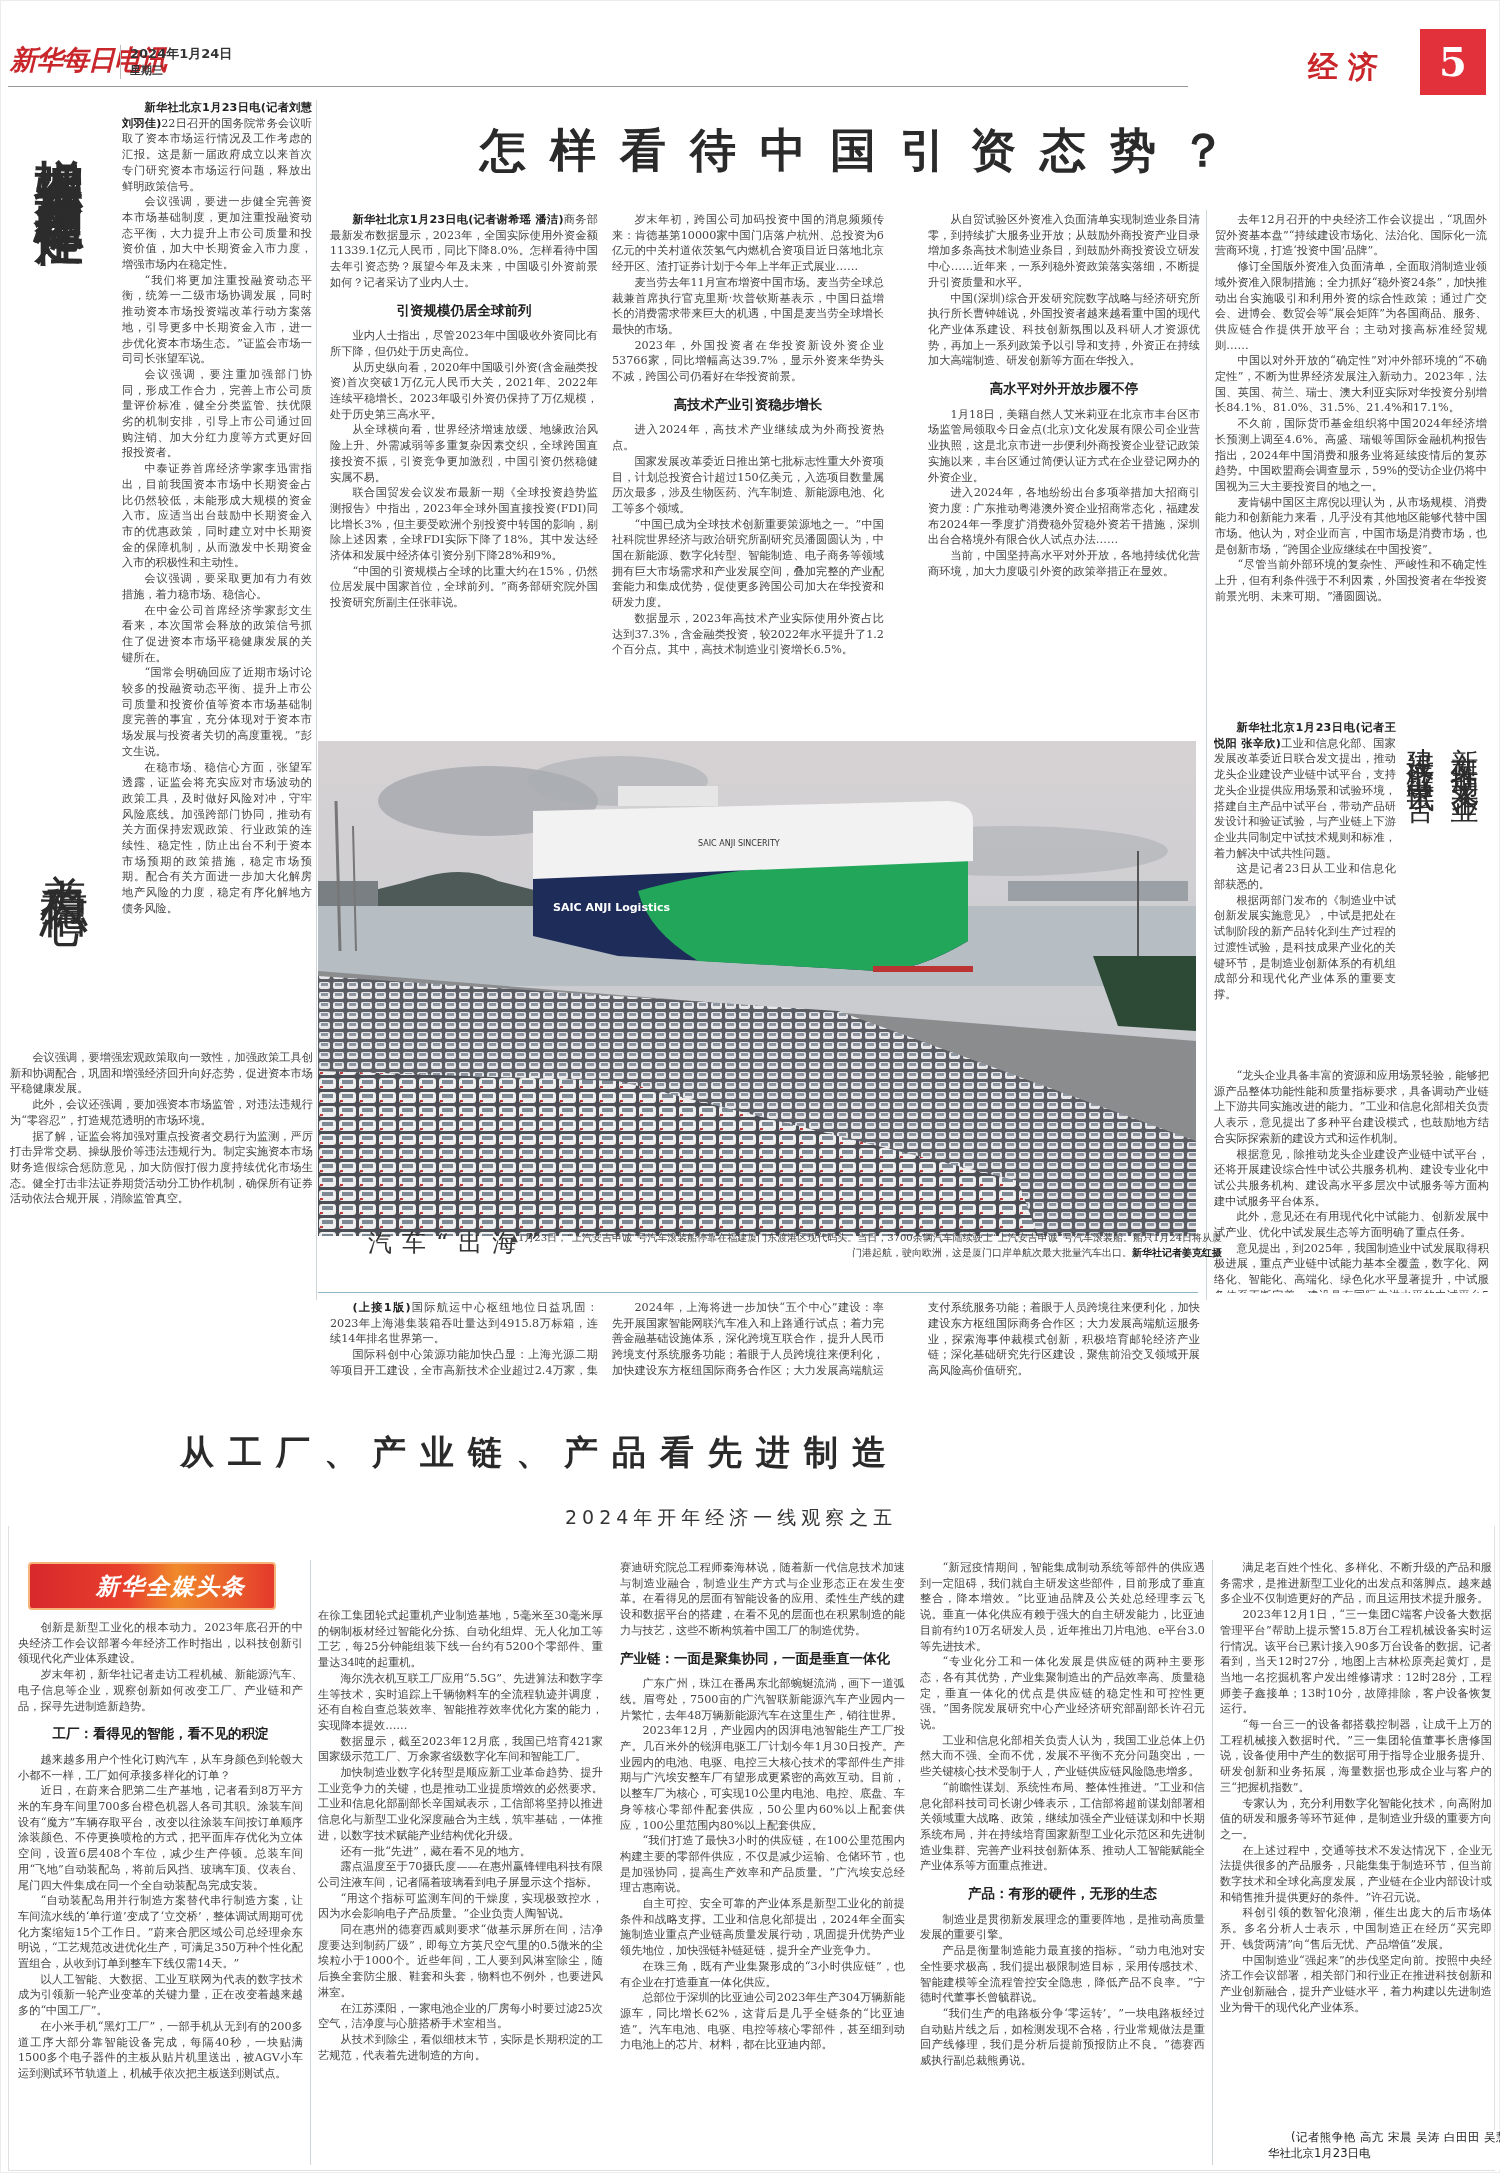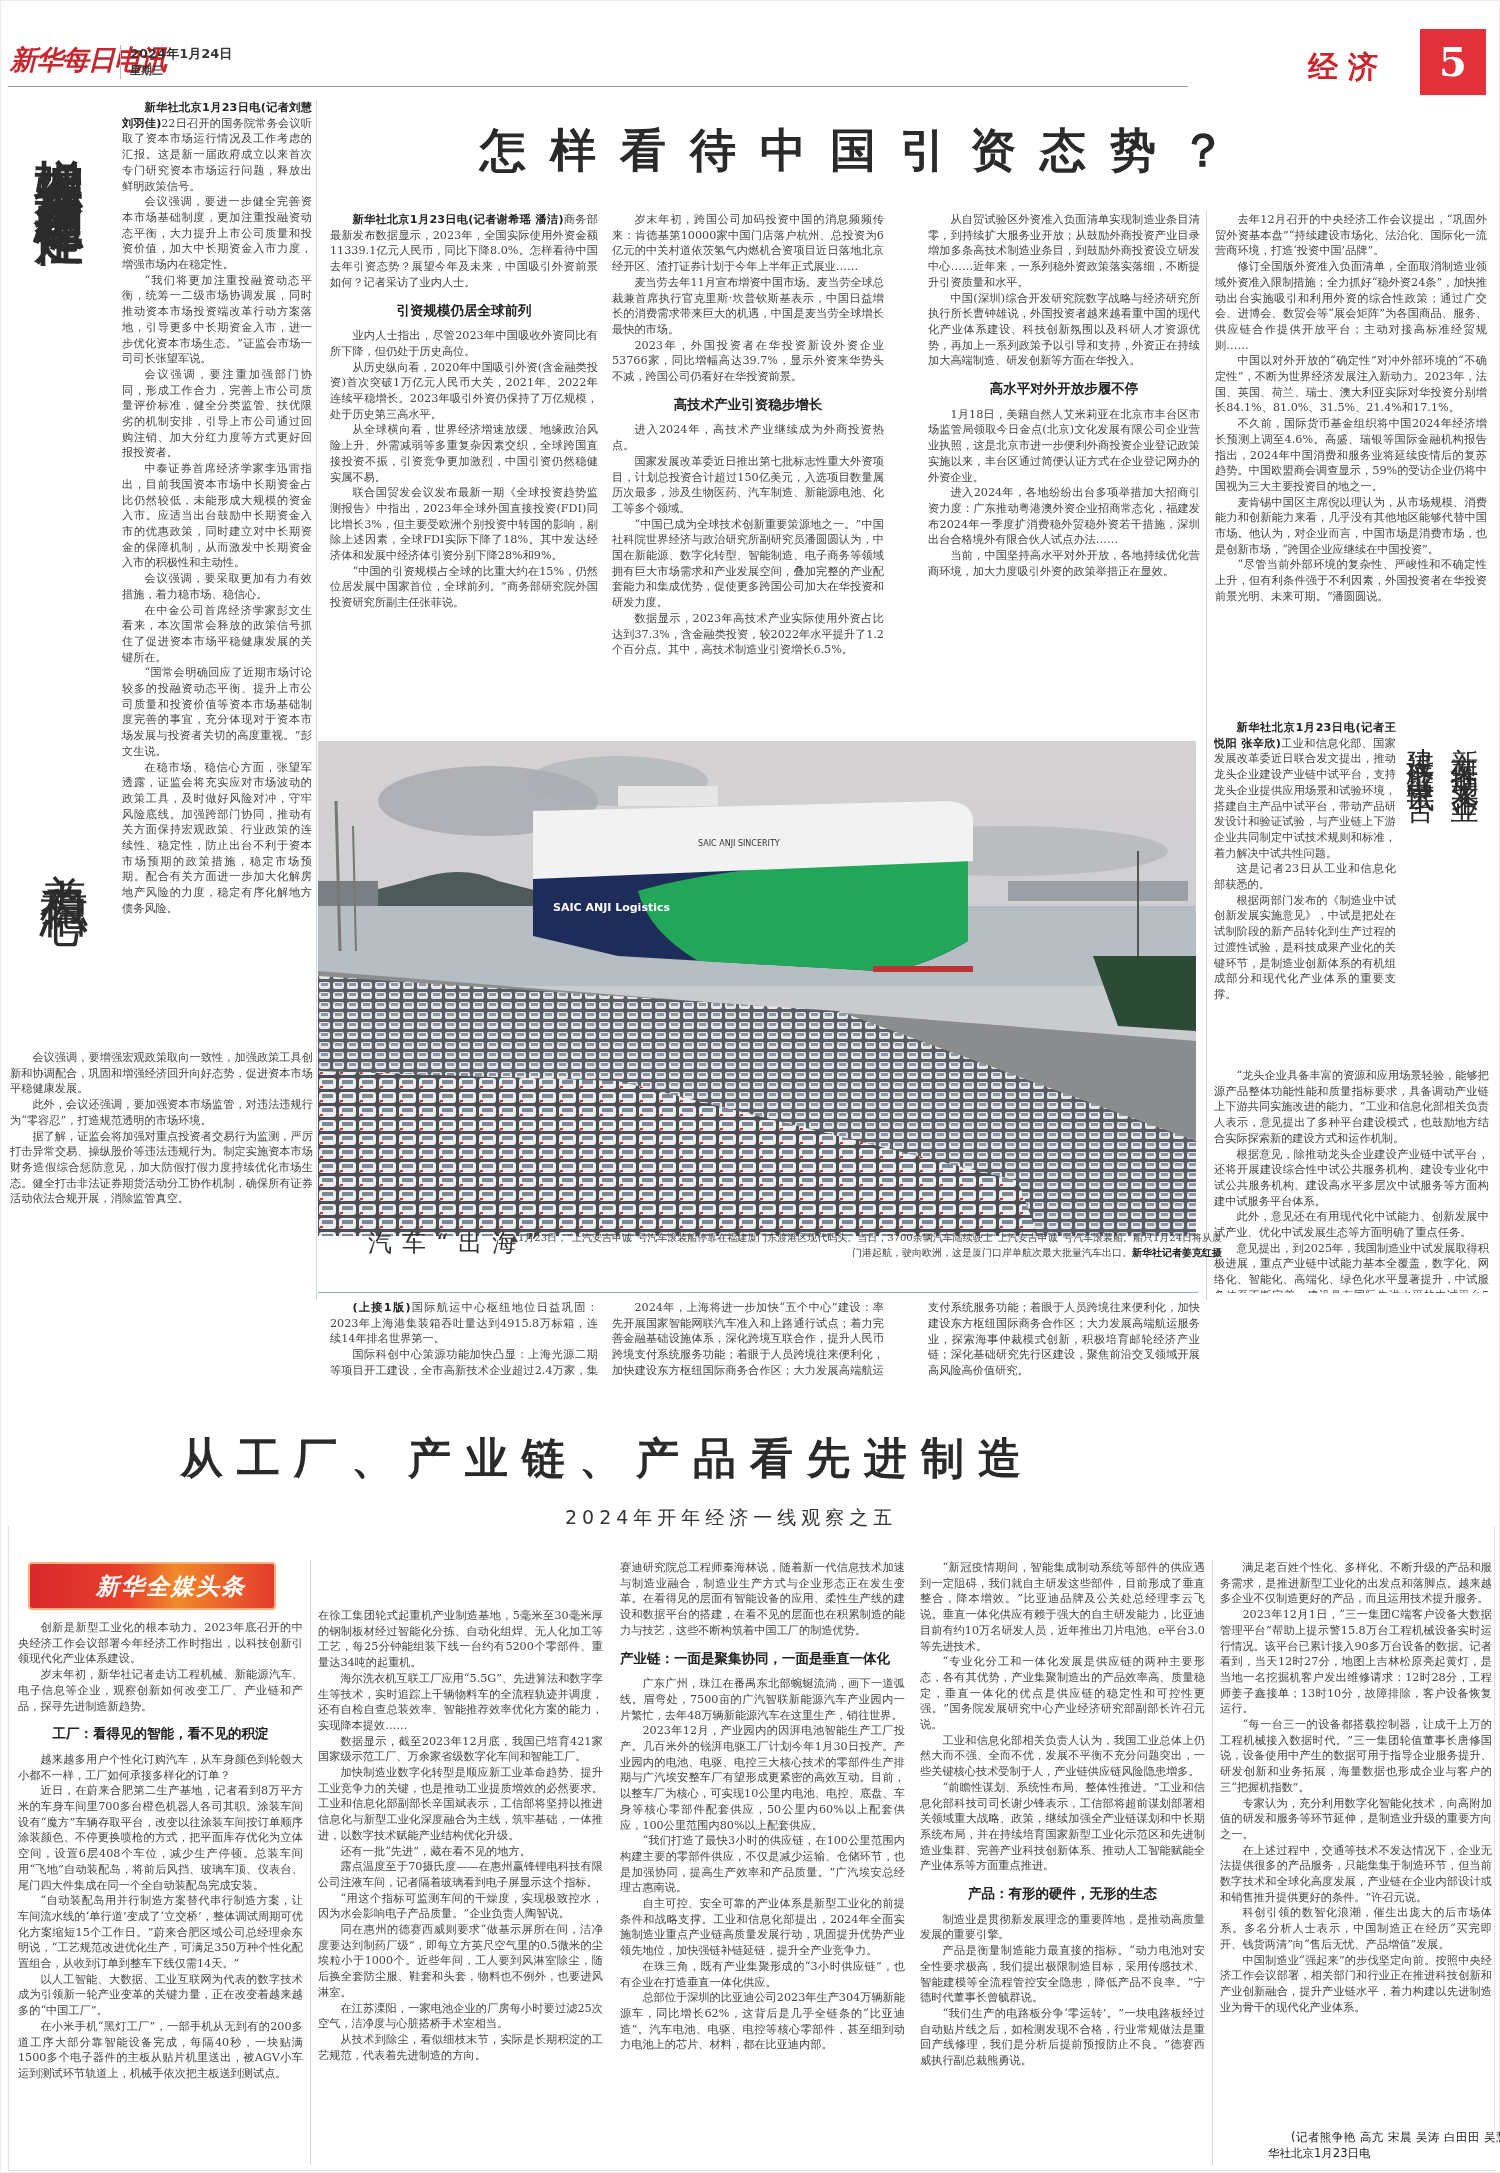--- a/index.html
+++ b/index.html
@@ -32,21 +32,21 @@
 
   .photo { left: 318px; top: 741px; width: 878px; height: 495px; overflow: hidden; background: #3b82f6; }
   .photo svg { display: block; }
 
   .caption-title { left: 368px; top: 1227px; font-family: "DejaVu Serif", serif; font-size: 24px; color: #333; letter-spacing: 10px; }
   .caption-text { left: 476px; top: 1230px; width: 720px; font-size: 10px; line-height: 15px; color: #444; }
   .credit { font-family: "DejaVu Sans", sans-serif; font-weight: bold; color: #222; float: right; }
 
   .blue-rule { left: 318px; top: 1292px; width: 880px; height: 1px; background: #8fb3c3; }
 
-  .sub-title { left: 180px; top: 1430px; font-family: "DejaVu Serif", serif; font-weight: bold; font-size: 43px; color: #2a2a2a; letter-spacing: 14px; }
+  .sub-title { left: 180px; top: 1430px; font-family: "DejaVu Serif", serif; font-weight: bold; font-size: 34px; color: #2a2a2a; letter-spacing: 14px; }
   .sub-sub { left: 565px; top: 1505px; font-family: "DejaVu Sans", sans-serif; font-size: 19px; color: #333; letter-spacing: 5px; }
 
   .badge { left: 28px; top: 1562px; width: 248px; height: 48px; border-radius: 4px;
     background: linear-gradient(90deg, #d8282c 0%, #e8402c 40%, #f08a2a 60%, #e43a2c 100%);
     border: 2px solid #f5b47a; color: #fff; font-family: "DejaVu Sans", sans-serif; font-weight: bold; font-style: italic; font-size: 23px; text-align: center; line-height: 44px; letter-spacing: 2px; padding-left: 38px; }
 
   .bottom-box { left: 8px; top: 1526px; width: 1487px; height: 645px; border: 1px solid #e0e0e0; border-top: none; }
   .outer-border { left: 0; top: 0; width: 1500px; height: 2173px; border: 1px solid #ececec; pointer-events: none; }
 </style>
 </head>

